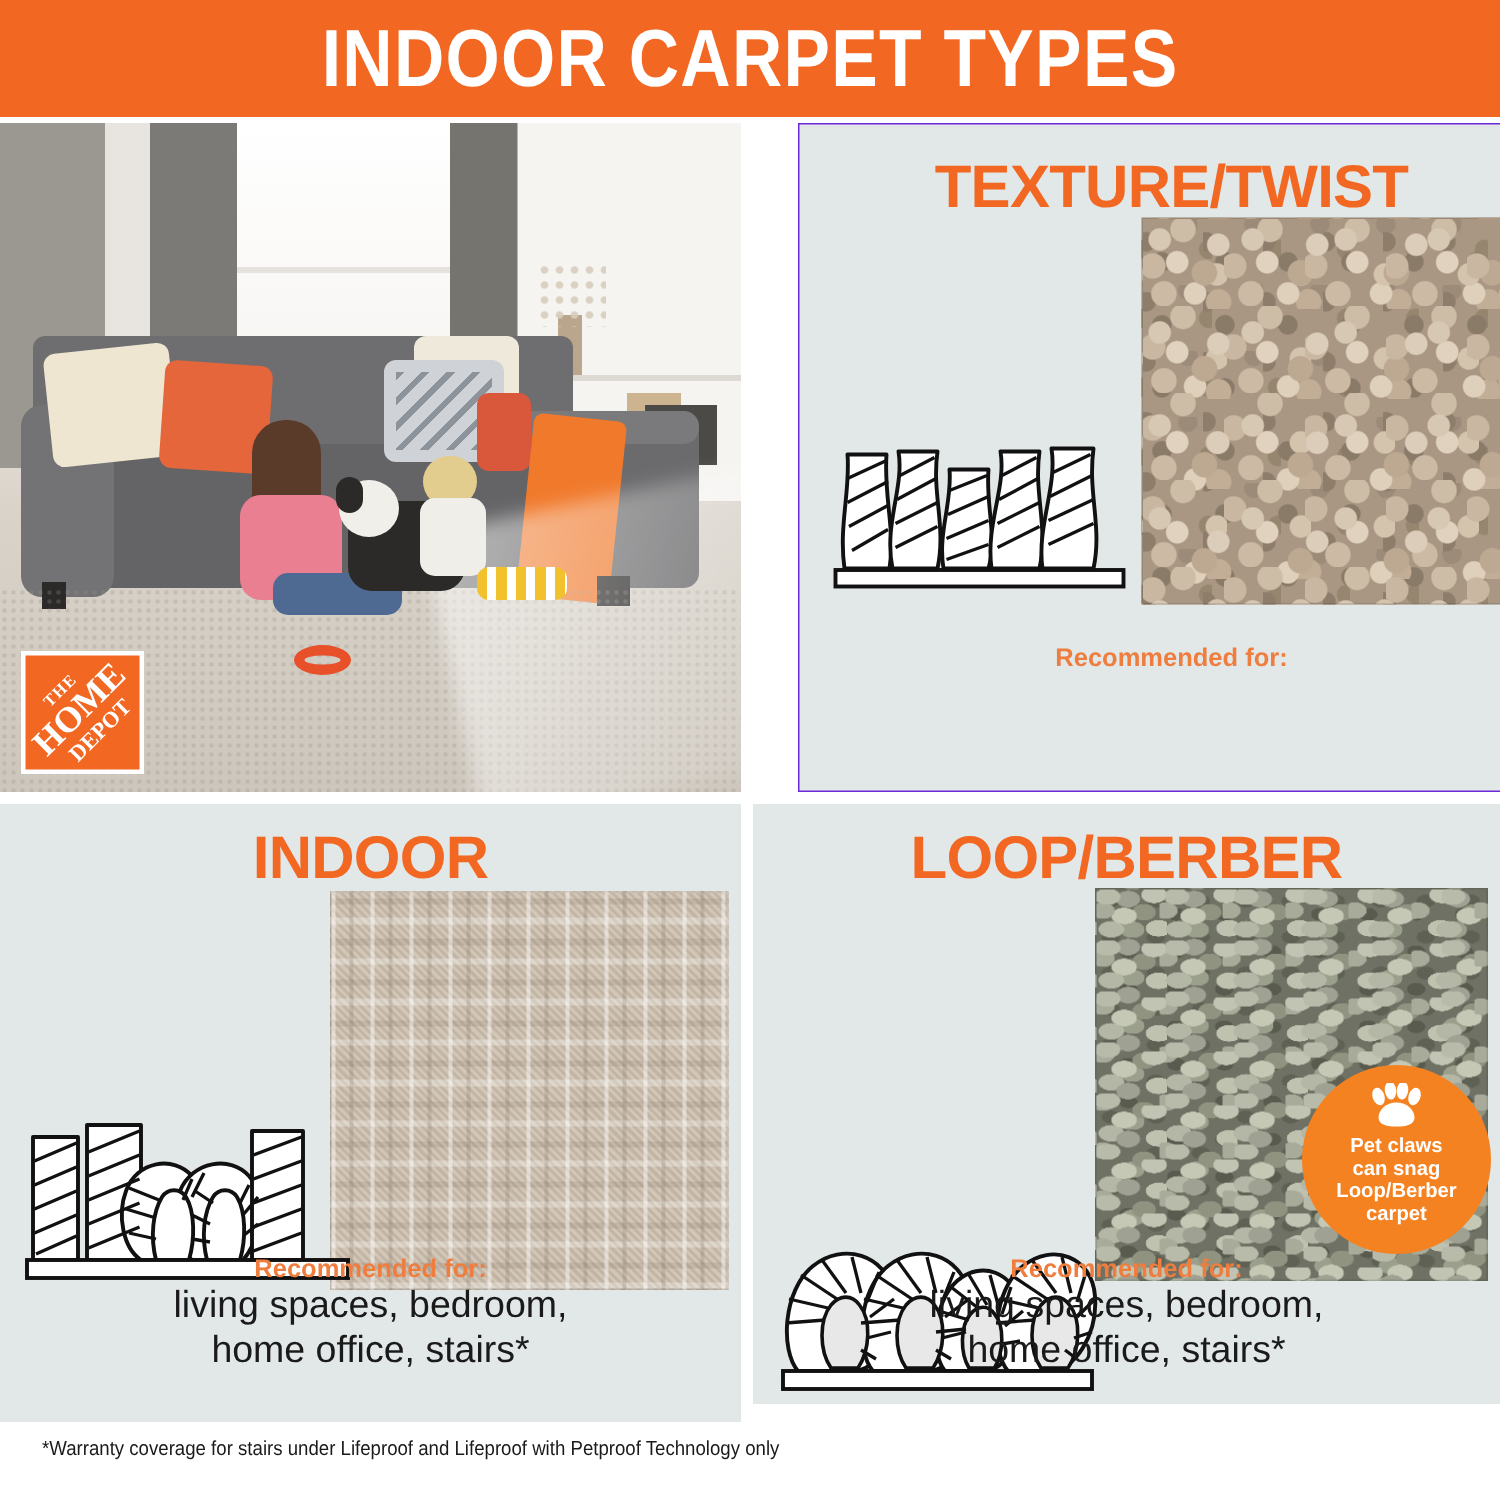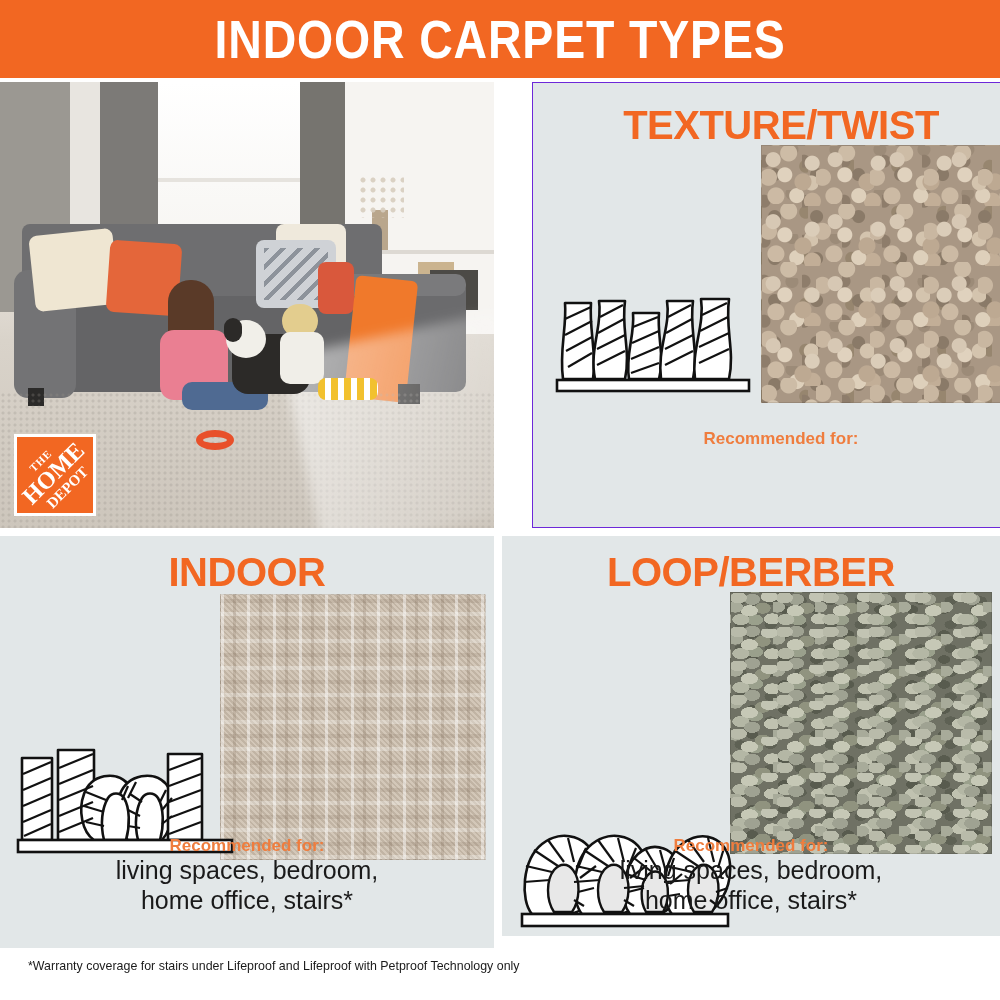--- a/index.html
+++ b/index.html
@@ -478,20 +478,35 @@
           <path d="M168 18 L184 40"></path>
         <path d="M188 16 L194 40"></path>
           <path d="M204 26 L198 46"></path>
           <path d="M210 44 L198 56"></path>
           <path d="M208 66 L196 70"></path>
           <path d="M198 84 L190 78"></path>
       </g>
       <rect x="2" y="92" width="206" height="12" fill="#ffffff" stroke="#111111" stroke-width="2.6"></rect>
     </svg>
 
+    <div class="pet-badge">
+      <svg width="40" height="30" viewBox="0 0 40 30">
+        <ellipse cx="8" cy="9" rx="4" ry="6" fill="#ffffff" transform="rotate(-18 8 9)"></ellipse>
+        <ellipse cx="16" cy="5" rx="3.8" ry="6" fill="#ffffff" transform="rotate(-6 16 5)"></ellipse>
+        <ellipse cx="24" cy="5" rx="3.8" ry="6" fill="#ffffff" transform="rotate(6 24 5)"></ellipse>
+        <ellipse cx="32" cy="9" rx="4" ry="6" fill="#ffffff" transform="rotate(18 32 9)"></ellipse>
+        <path d="M20 13 C27 13 32 18 32 23 C32 28 26 29 20 29 C14 29 8 28 8 23 C8 18 13 13 20 13 Z" fill="#ffffff"></path>
+      </svg>
+      <div class="pet-badge-text">
+        <div>Pet claws</div>
+        <div>can snag</div>
+        <div>Loop/Berber</div>
+        <div>carpet</div>
+      </div>
+    </div>
 
     <div class="recommend">
       <div class="recommend-head">Recommended for:</div>
       <div class="recommend-line">living spaces, bedroom,</div>
       <div class="recommend-line">home office, stairs*</div>
     </div>
   </div>
 
 </div>
 

